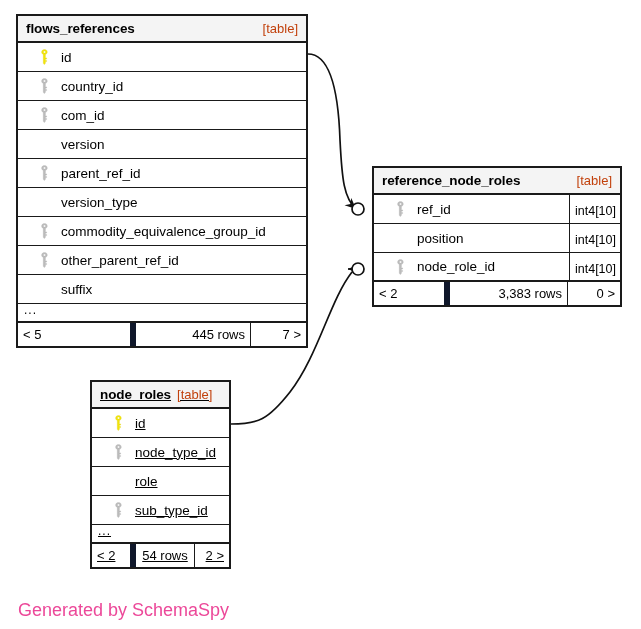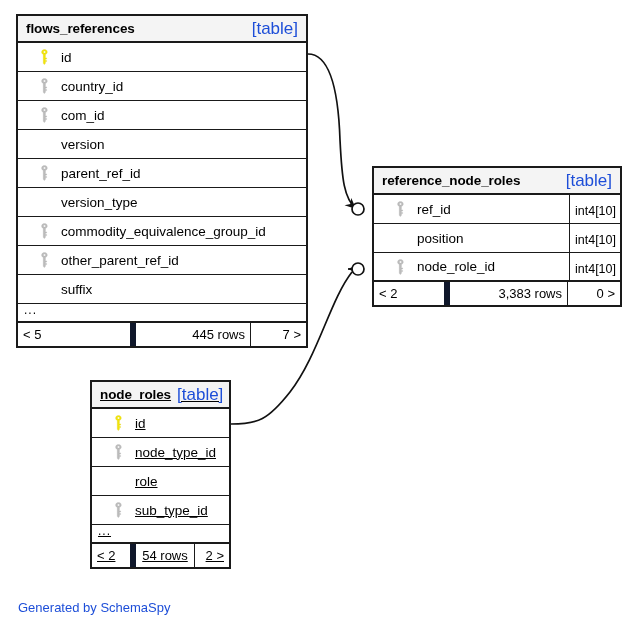--- a/index.html
+++ b/index.html
@@ -49,22 +49,22 @@
     box-sizing: border-box;
     white-space: nowrap;
   }
   .tbl-name {
     font-weight: bold;
     font-size: 13.5px;
     color: #000;
     letter-spacing: -0.1px;
   }
   .tbl-tag {
-    font-size: 17px;
-    color: #1d4ed8;
+    font-size: 13px;
+    color: #c2410c;
     padding-left: 10px;
   }
   .tbl-header.compact { justify-content: flex-start; }
   .tbl-header.compact .tbl-tag { padding-left: 6px; }
 
   .col-row {
     display: flex;
     align-items: center;
     height: 29px;
     box-sizing: border-box;
@@ -144,22 +144,22 @@
   }
   .foot-next { flex: 0 0 auto; justify-content: flex-end; }
 
   
   .key-icon { display: block; width: 9px; height: 16px; }
 
   .footer-note {
     position: absolute;
     left: 18px;
     top: 600px;
-    font-size: 13px;
-    color: #1d4ed8;
+    font-size: 18px;
+    color: #ec4899;
     white-space: nowrap;
     text-align: right;
   }
 </style>
 </head>
 <body>
 
 <div id="diagram-canvas">
 
   <svg id="edge-layer" viewBox="0 0 641 629" width="641" height="629">

